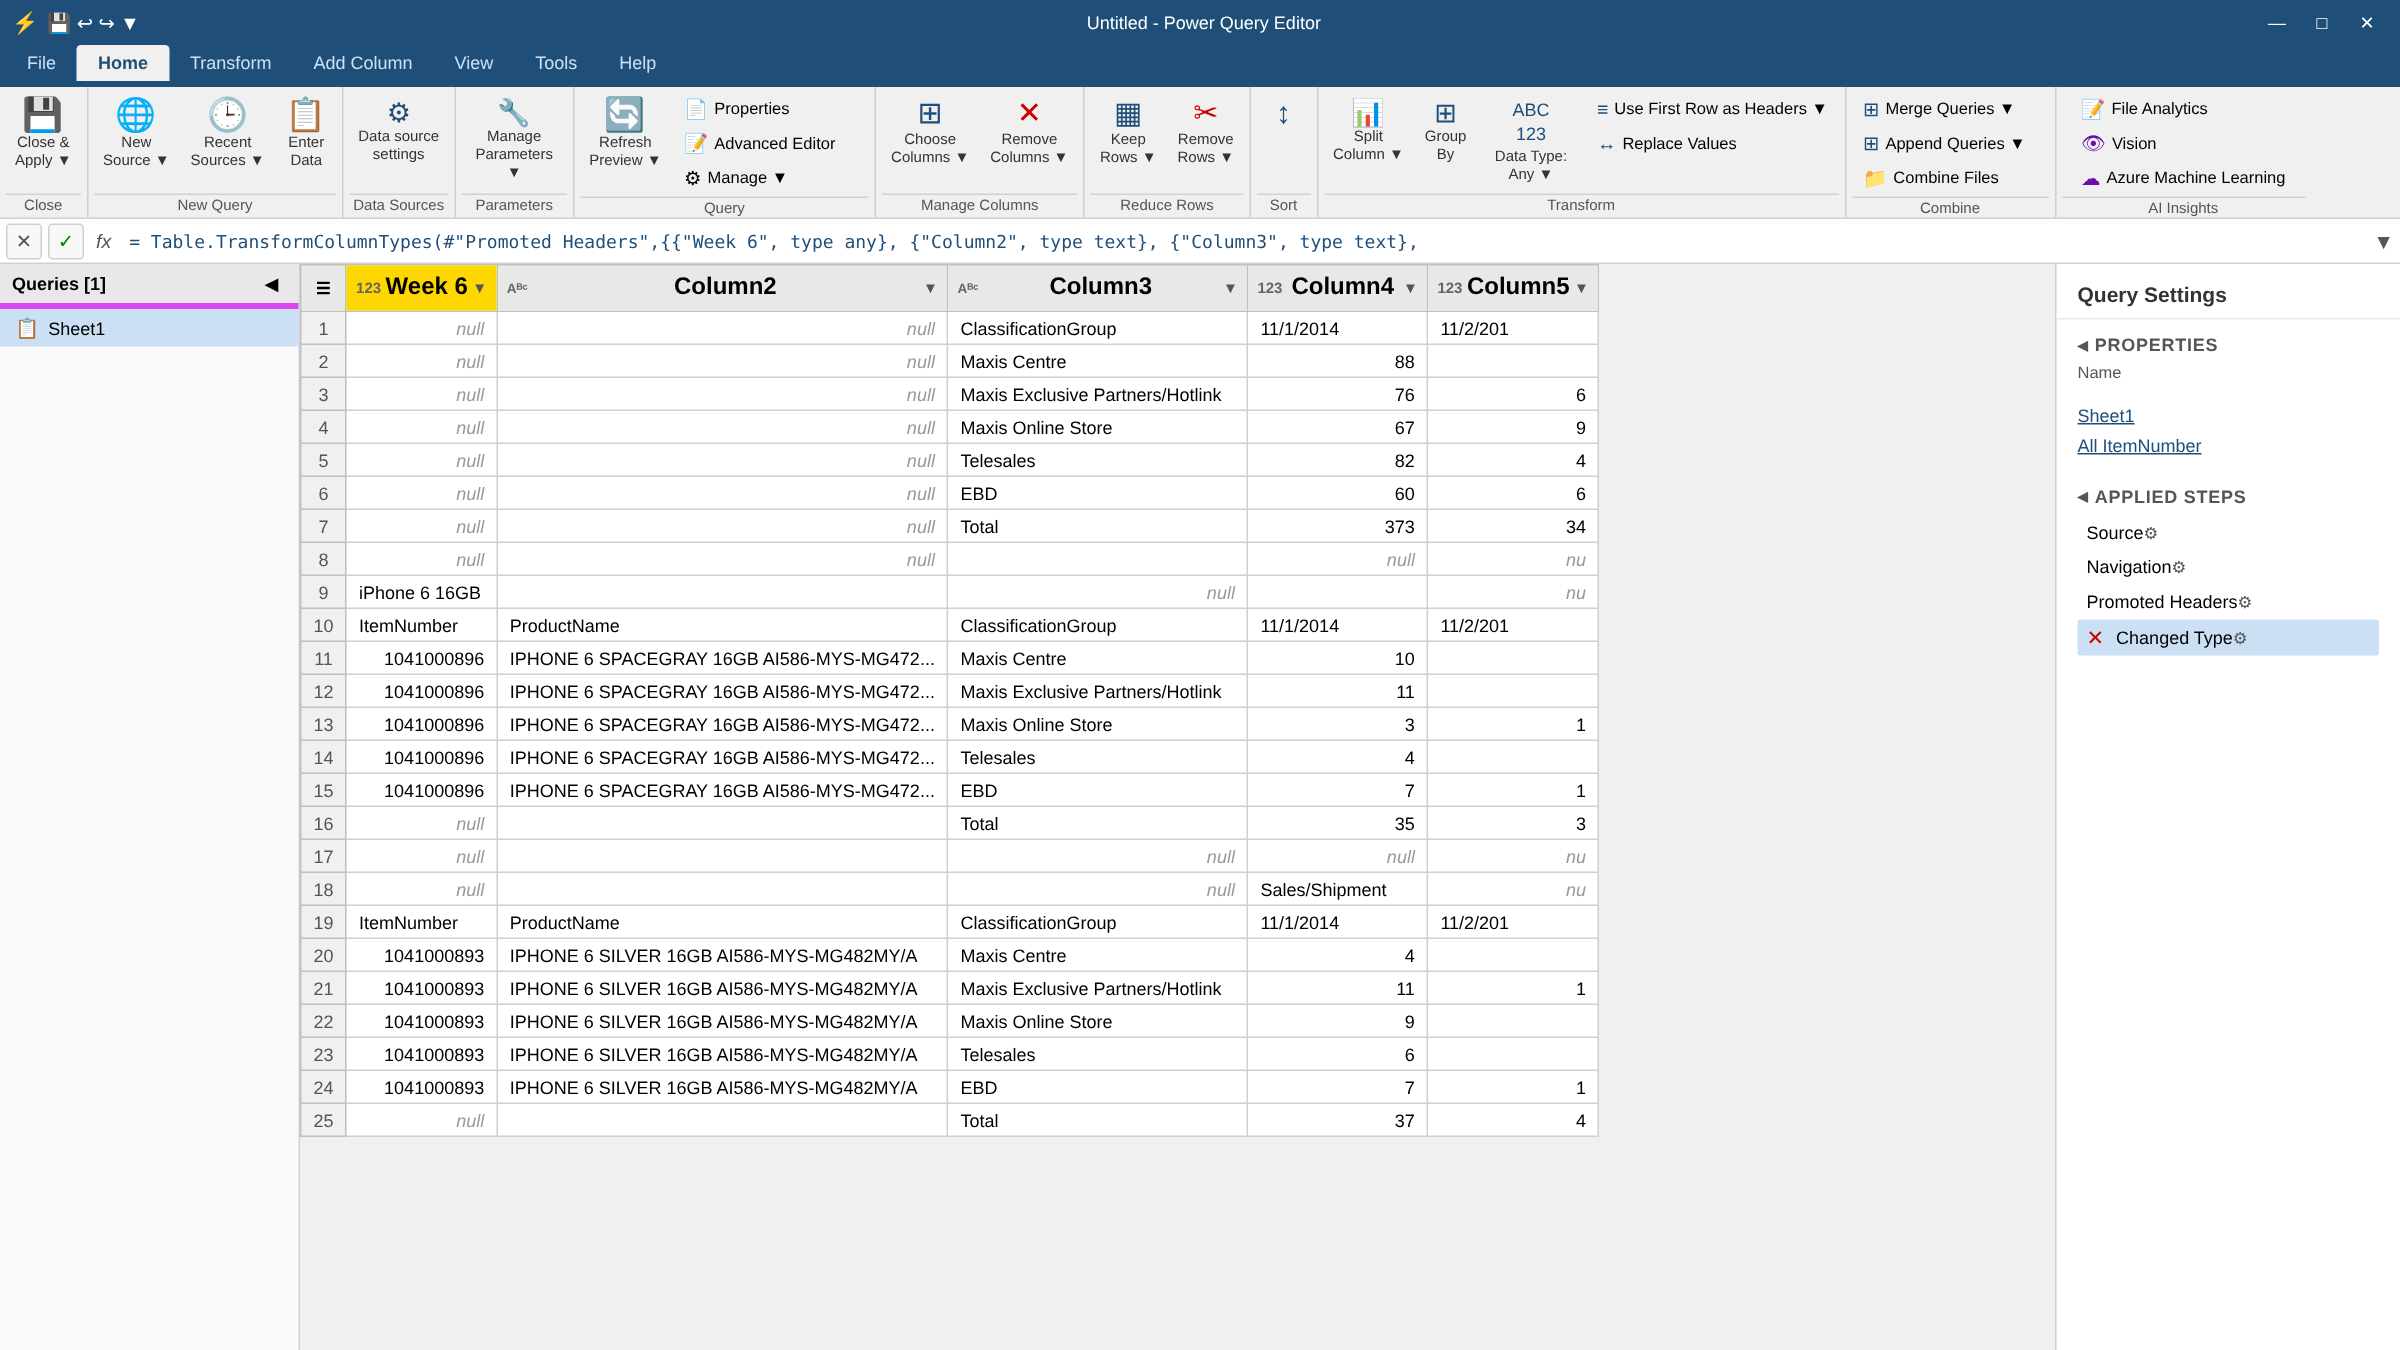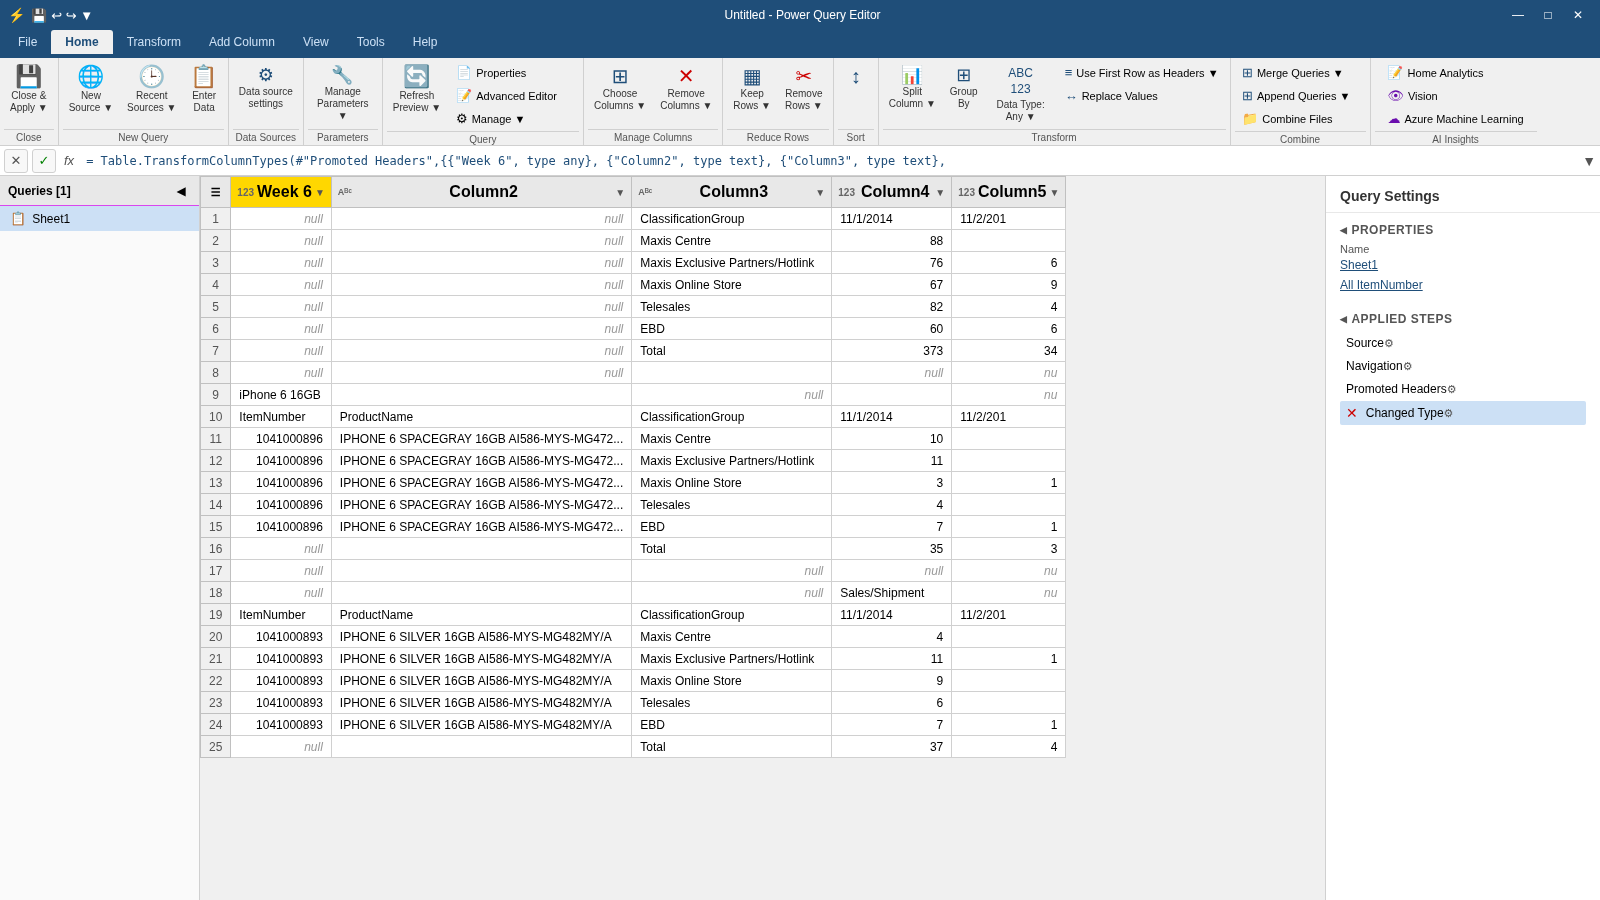--- a/index.html
+++ b/index.html
@@ -150,21 +150,21 @@
     .queries-panel {
       width: 200px;
       background: #fafafa;
       border-right: 1px solid #d0d0d0;
       display: flex;
       flex-direction: column;
     }
     .queries-header {
       height: 30px;
       background: #e8e8e8;
-      border-bottom: 1px solid #d946ef;
+      border-bottom: 4px solid #d946ef;
       display: flex;
       align-items: center;
       padding: 0 8px;
       justify-content: space-between;
     }
     .queries-header-title { font-size: 12px; font-weight: 600; }
     .queries-collapse-btn {
       width: 20px; height: 20px;
       border: none; background: transparent;
       cursor: pointer; font-size: 12px;
@@ -241,21 +241,21 @@
       color: #555;
       width: 30px;
       min-width: 30px;
       border-color: #c0c0c0;
     }
     td.null-val { color: #999; font-style: italic; text-align: right; }
     td.num-val { text-align: right; }
 
     
     .settings-panel {
-      width: 275px;
+      width: 230px;
       background: white;
       border-left: 1px solid #d0d0d0;
       display: flex;
       flex-direction: column;
       padding: 0;
     }
     .settings-title {
       font-size: 14px;
       font-weight: 700;
       color: #333;
@@ -273,21 +273,21 @@
       text-transform: uppercase;
       margin-bottom: 6px;
       display: flex;
       align-items: center;
       gap: 4px;
     }
     .settings-section-title::before {
       content: '◀';
       font-size: 9px;
     }
-    .settings-name-label { font-size: 11px; color: #555; margin-bottom: 3px; }
+    .settings-name-label { font-size: 11px; color: #555; margin-bottom: 15px; }
     .settings-name-value {
       font-size: 12px;
       color: #1f4e79;
       text-decoration: underline;
       cursor: pointer;
       margin-bottom: 6px;
     }
     .all-properties {
       font-size: 12px;
       color: #1f4e79;
@@ -507,21 +507,21 @@
       </div>
     </div>
     <div class="ribbon-group-label">Combine</div>
   </div>
 
   <div class="ribbon-group" style="min-width:170px; border-right:none;">
     <div class="ribbon-group-content">
       <div class="ribbon-stack">
         <button class="ribbon-btn-mini">
           <span class="ribbon-btn-mini-icon" style="color:#6a0dad;">📝</span>
-          <span class="ribbon-btn-mini-label">Home Analytics</span>
+          <span class="ribbon-btn-mini-label">File Analytics</span>
         </button>
         <button class="ribbon-btn-mini">
           <span class="ribbon-btn-mini-icon" style="color:#6a0dad;">👁</span>
           <span class="ribbon-btn-mini-label">Vision</span>
         </button>
         <button class="ribbon-btn-mini">
           <span class="ribbon-btn-mini-icon" style="color:#6a0dad;">☁</span>
           <span class="ribbon-btn-mini-label">Azure Machine Learning</span>
         </button>
       </div>

